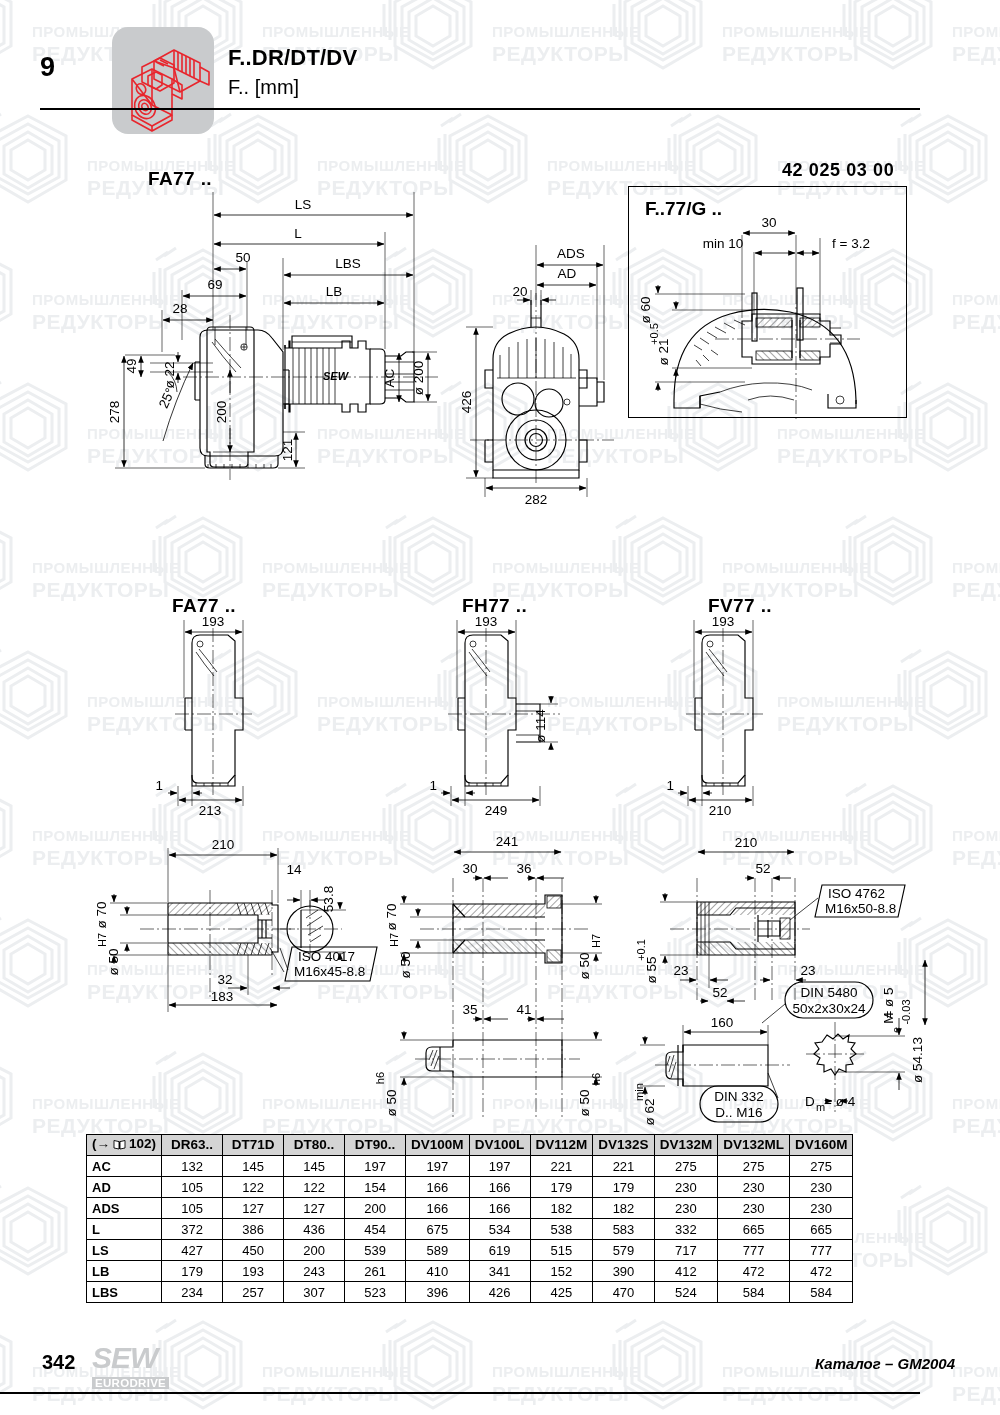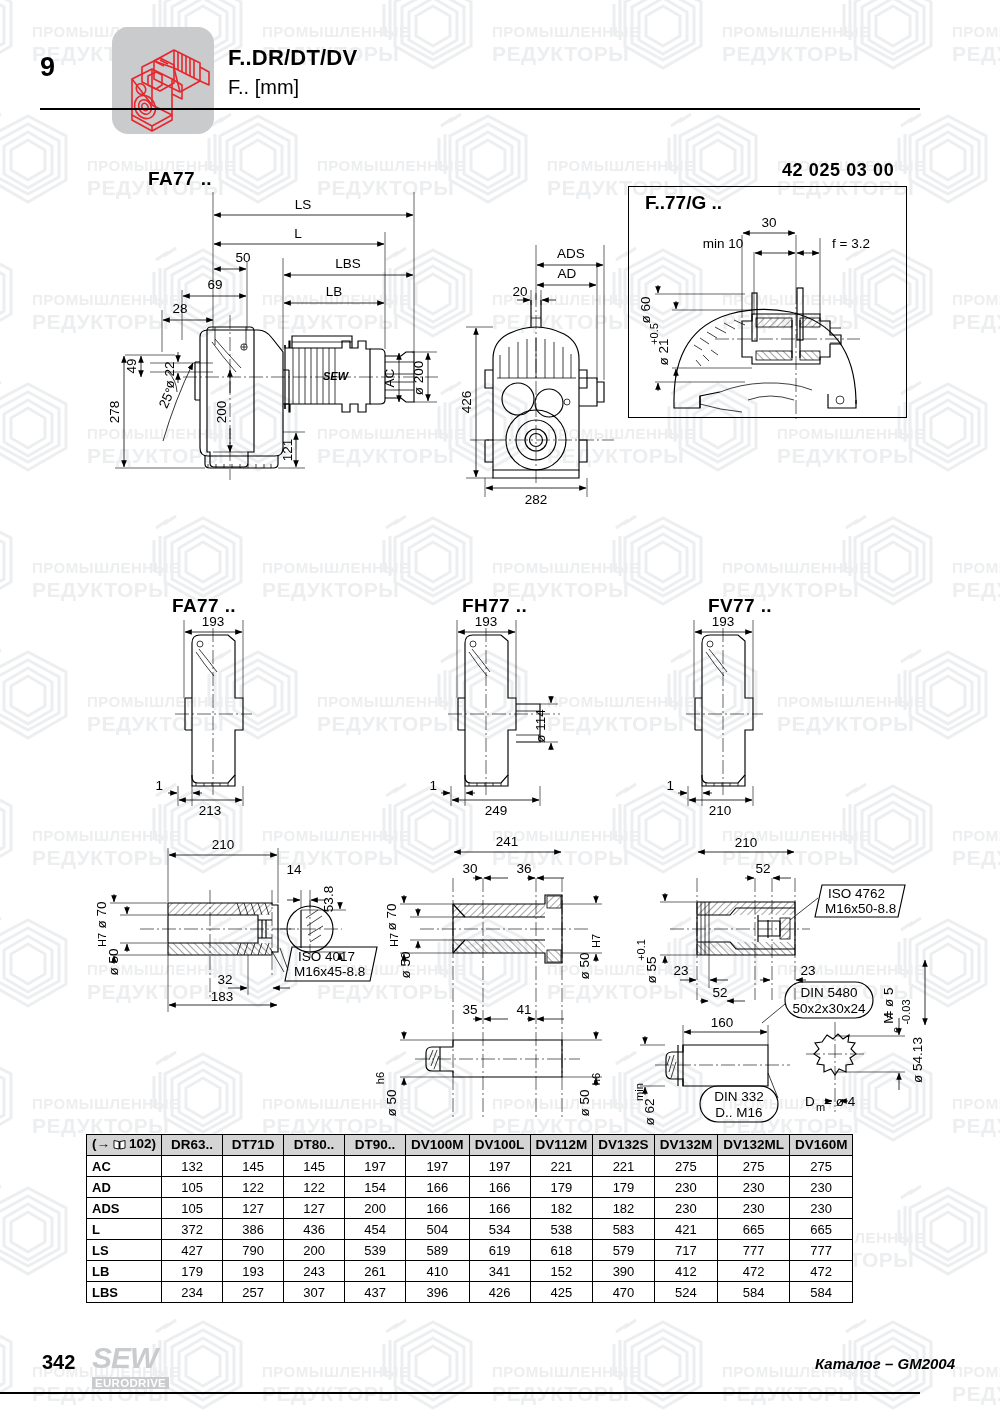--- a/index.html
+++ b/index.html
@@ -981,21 +981,21 @@
   </div>
 
   <div class="hdr-t1">F..DR/DT/DV</div>
   <div class="hdr-t2">F.. [mm]</div>
   <div class="hdr-rule"></div>
 
   <div class="cap" style="left:148px;top:168px">FA77 ..</div>
   <div class="partno" style="left:782px;top:160px">42 025 03 00</div>
 
   <div class="detail-box" style="left:628px;top:186px;width:277px;height:230px"></div>
-  <div class="detail-title" style="left:645px;top:192px">F..77/G ..</div>
+  <div class="detail-title" style="left:645px;top:198px">F..77/G ..</div>
 
   <div class="cap" style="left:172px;top:595px">FA77 ..</div>
   <div class="cap" style="left:462px;top:595px">FH77 ..</div>
   <div class="cap" style="left:708px;top:595px">FV77 ..</div>
 
   <svg id="art" width="1000" height="1415" viewBox="0 0 1000 1415">
     <defs>
       <marker id="ah" markerWidth="9" markerHeight="7" refX="8.5" refY="3.5" orient="auto">
         <path d="M0,0 L9,3.5 L0,7 z" fill="#000"></path>
       </marker>
@@ -1627,37 +1627,37 @@
         <td>230</td>
         <td>230</td>
         <td>230</td>
         </tr>
       <tr>
           <td class="rh">L</td>
         <td>372</td>
         <td>386</td>
         <td>436</td>
         <td>454</td>
-        <td>504</td>
+        <td>675</td>
         <td>534</td>
         <td>538</td>
         <td>583</td>
-        <td>421</td>
+        <td>332</td>
         <td>665</td>
         <td>665</td>
         </tr>
       <tr>
           <td class="rh">LS</td>
         <td>427</td>
-        <td>790</td>
+        <td>450</td>
         <td>200</td>
         <td>539</td>
         <td>589</td>
         <td>619</td>
-        <td>618</td>
+        <td>515</td>
         <td>579</td>
         <td>717</td>
         <td>777</td>
         <td>777</td>
         </tr>
       <tr>
           <td class="rh">LB</td>
         <td>179</td>
         <td>193</td>
         <td>243</td>
@@ -1668,21 +1668,21 @@
         <td>390</td>
         <td>412</td>
         <td>472</td>
         <td>472</td>
         </tr>
       <tr>
           <td class="rh">LBS</td>
         <td>234</td>
         <td>257</td>
         <td>307</td>
-        <td>437</td>
+        <td>523</td>
         <td>396</td>
         <td>426</td>
         <td>425</td>
         <td>470</td>
         <td>524</td>
         <td>584</td>
         <td>584</td>
         </tr>
     </tbody>
   </table>

